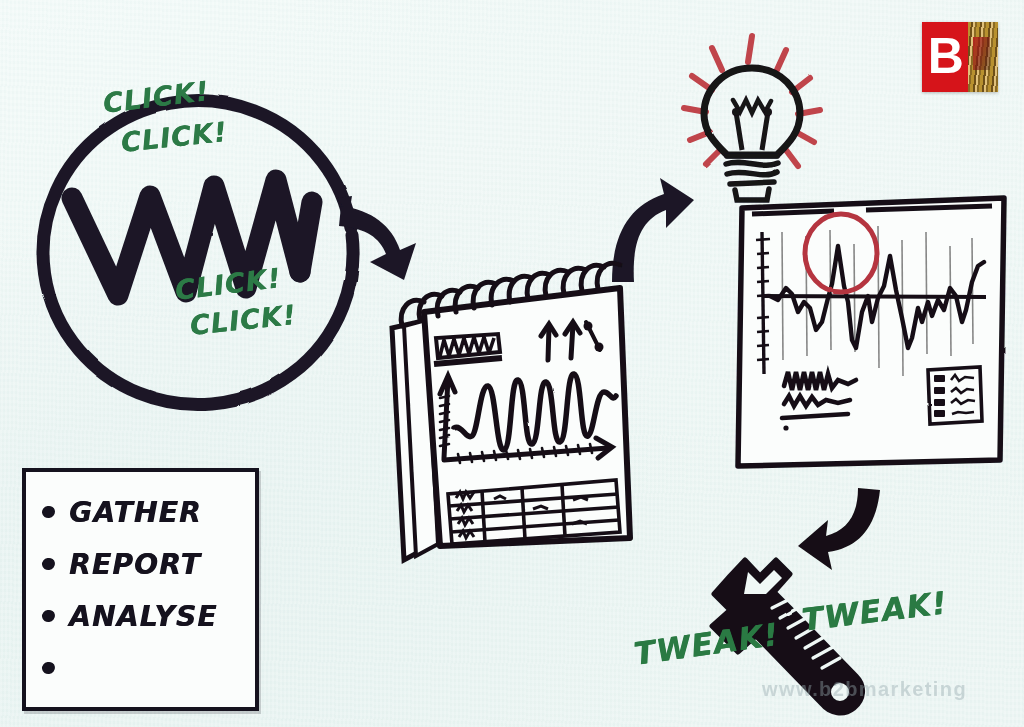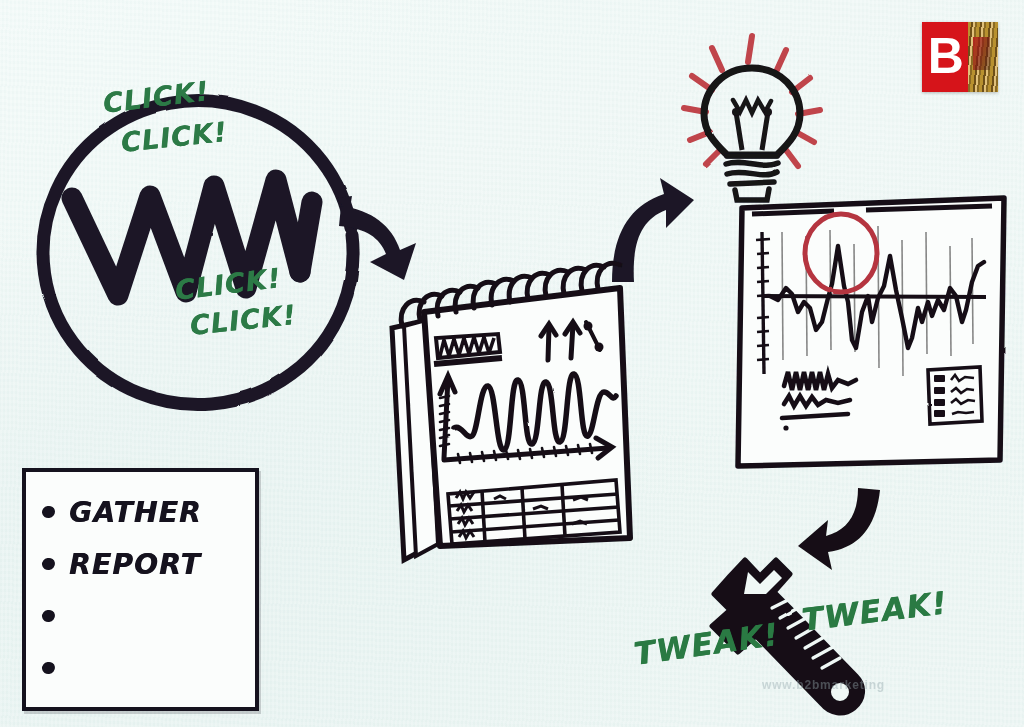--- a/index.html
+++ b/index.html
@@ -147,21 +147,21 @@
     filter: blur(0.4px);
   }
 
   
   #watermark {
     position: absolute;
     left: 762px;
     top: 678px;
     color: rgba(150,170,175,0.42);
     font-family: "Liberation Sans", sans-serif;
-    font-size: 12px;
+    font-size: 20px;
     letter-spacing: .07em;
     font-weight: 600;
     filter: blur(0.7px);
     user-select: none;
   }
 </style>
 </head>
 <body>
 
 <div id="stage">
@@ -475,20 +475,21 @@
       <li>
         <span class="bullet-dot"></span>
         <span class="legend-label">GATHER</span>
       </li>
       <li>
         <span class="bullet-dot"></span>
         <span class="legend-label">REPORT</span>
       </li>
       <li>
         <span class="bullet-dot"></span>
+        <span class="legend-label">ANALYSE</span>
       </li>
       <li>
         <span class="bullet-dot"></span>
       </li>
     </ul>
   </div>
 
   <div id="brand-logo">
     <div class="logo-red">
       <span class="logo-letter">B</span>

